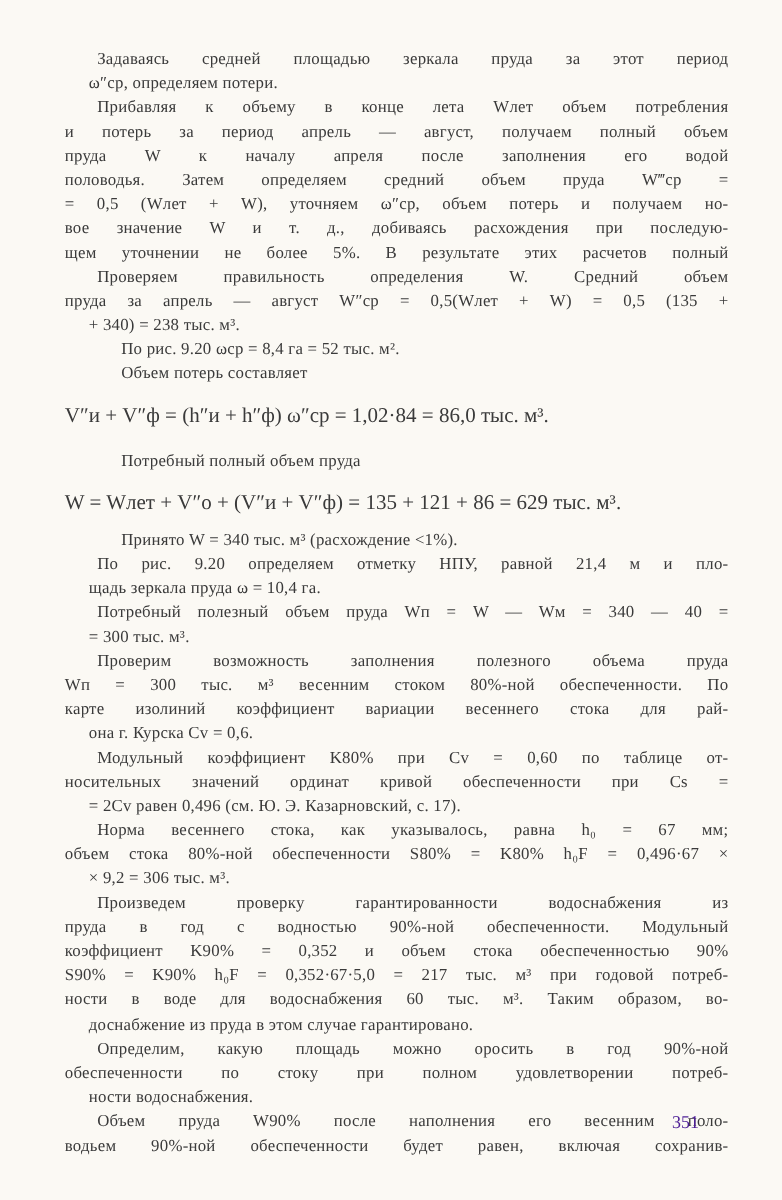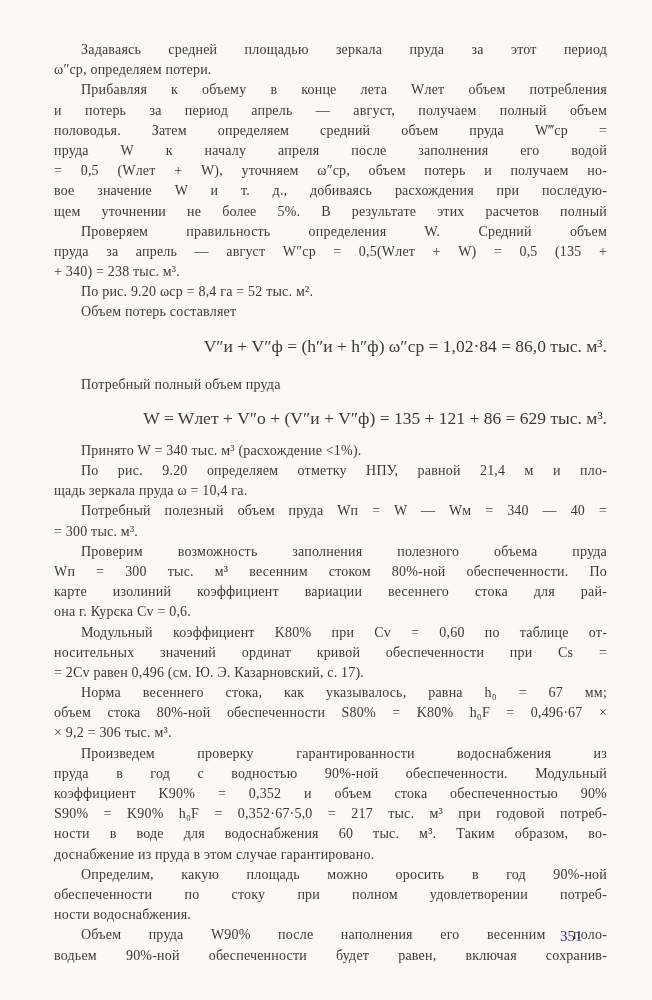--- a/index.html
+++ b/index.html
@@ -9,42 +9,42 @@
     font-family:"Liberation Serif","DejaVu Serif",serif;
     color:#3a3a3a;
     position:relative;
   }
   .page { position:absolute; left:54px; top:40px; width:553px; }
   .line {
     font-size:14px; line-height:20.2px; height:20.2px;
     white-space:nowrap; text-align:justify; text-align-last:justify;
     letter-spacing:0.2px;
   }
-  .line.last { text-align-last:left; }
+  .line.last { text-align-last:left;margin-left:20px; }
   .indent { padding-left:27px; }
   .formula {
-    font-size:17.5px; line-height:22px; white-space:nowrap; text-align:right;
+    font-size:17.5px; line-height:22px; white-space:nowrap; text-align:left;
   }
   .gap-s { height:12px; }
   .gap-m { height:18px; }
   .pagenum {
     position:absolute; left:560px; top:928px; font-size:15px; color:#4c1d95;
   }
 </style>
 </head>
 <body>
 
 <div class="page">
   <div id="block1">
       <div class="line indent">Задаваясь средней площадью зеркала пруда за этот период</div>
       <div class="line last">ω″ср, определяем потери.</div>
       <div class="line indent">Прибавляя к объему в конце лета Wлет объем потребления</div>
       <div class="line">и потерь за период апрель — август, получаем полный объем</div>
+      <div class="line">пруда W к началу апреля после заполнения его водой</div>
       <div class="line">половодья. Затем определяем средний объем пруда W‴ср =</div>
-      <div class="line">пруда W к началу апреля после заполнения его водой</div>
       <div class="line">= 0,5 (Wлет + W), уточняем ω″ср, объем потерь и получаем но-</div>
       <div class="line">вое значение W и т. д., добиваясь расхождения при последую-</div>
       <div class="line">щем уточнении не более 5%. В результате этих расчетов полный</div>
       <div class="line indent">Проверяем правильность определения W. Средний объем</div>
       <div class="line">пруда за апрель — август W″ср = 0,5(Wлет + W) = 0,5 (135 +</div>
       <div class="line last">+ 340) = 238 тыс. м³.</div>
       <div class="line indent last">По рис. 9.20 ωср = 8,4 га = 52 тыс. м².</div>
       <div class="line indent last">Объем потерь составляет</div>
     </div>
   <div class="gap-s"></div>

